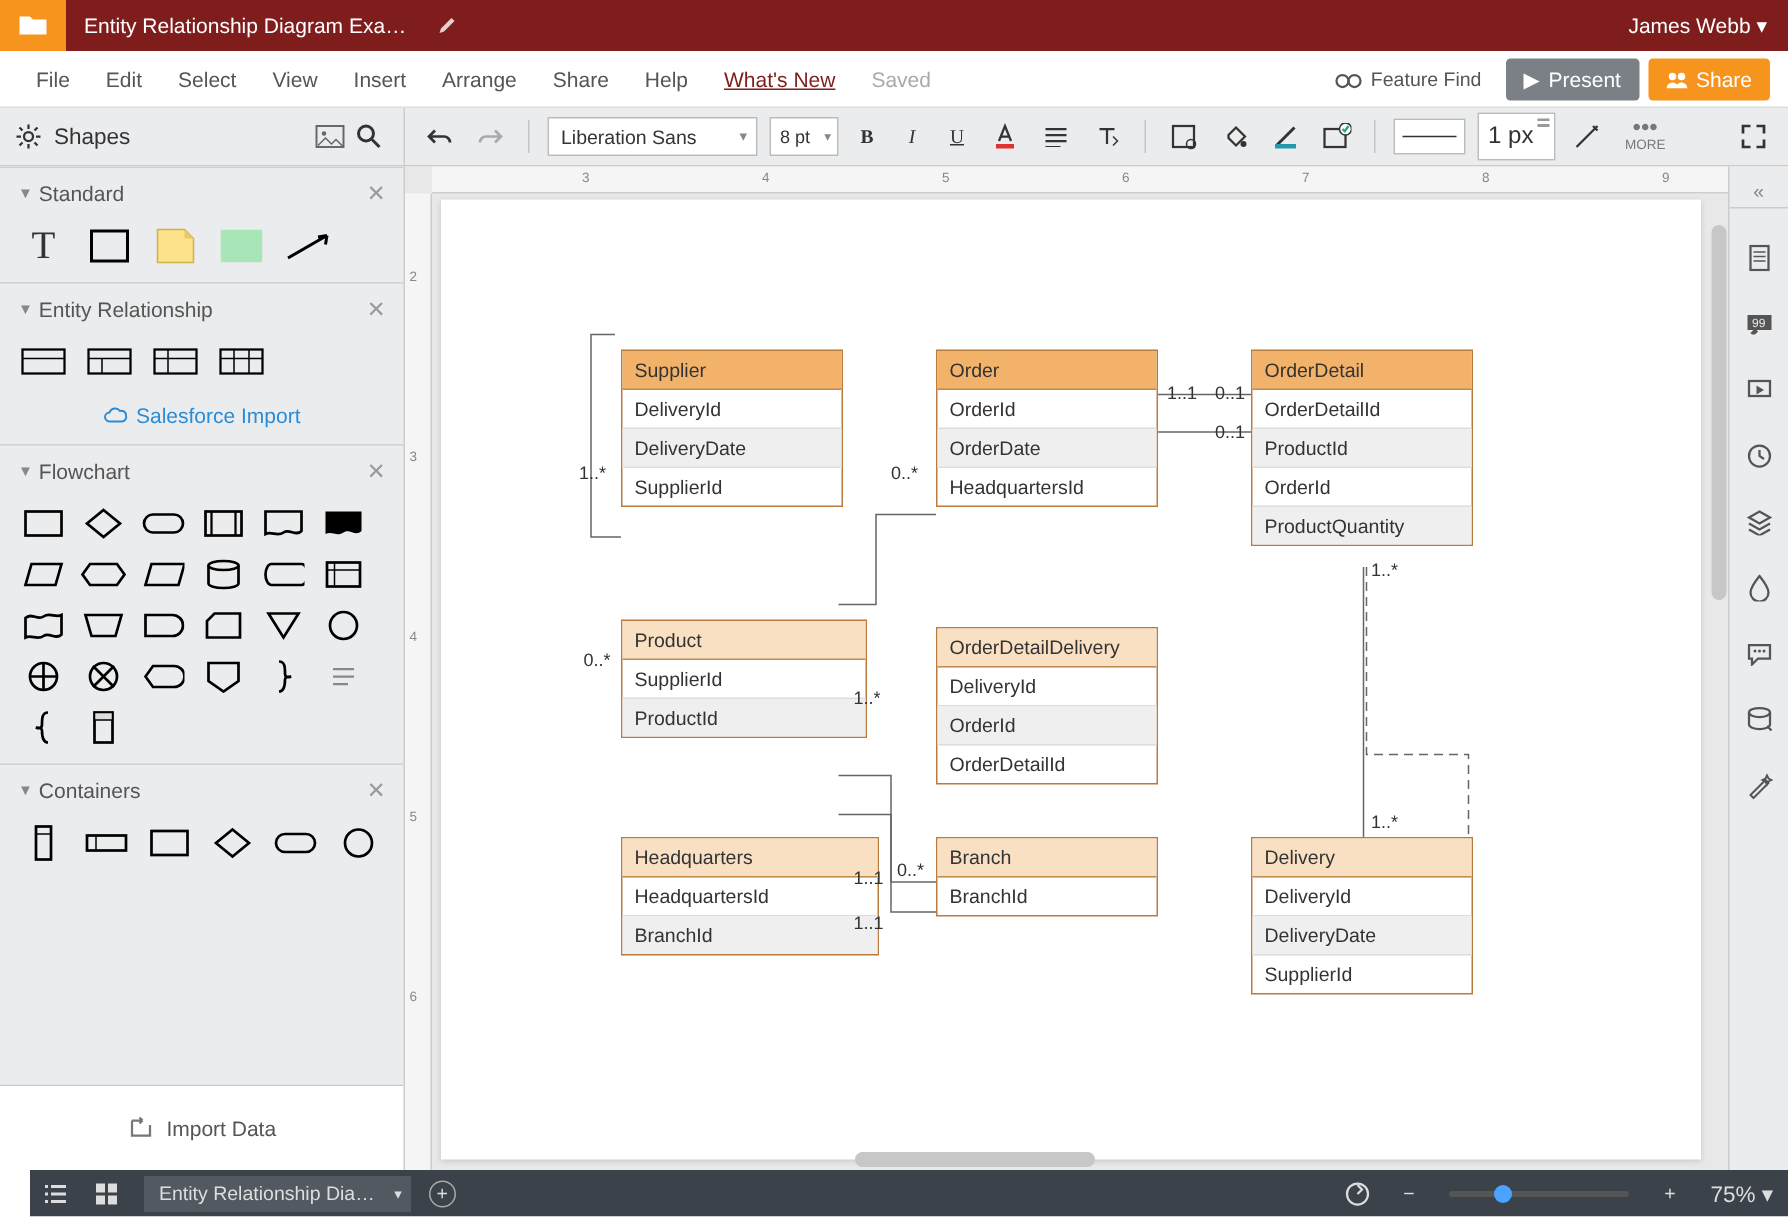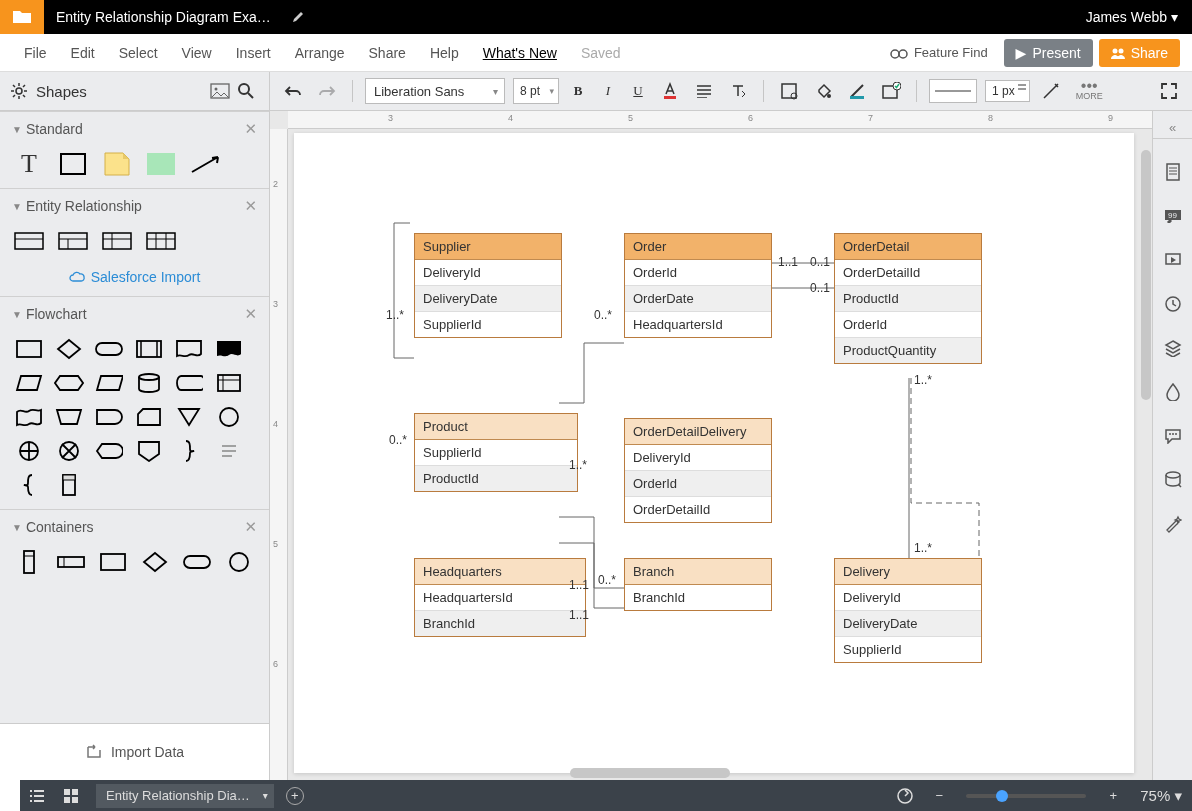--- a/index.html
+++ b/index.html
@@ -1,25 +1,25 @@
 <!DOCTYPE html>
 <html><head>
 <meta charset="utf-8">
 <style>
 *{box-sizing:border-box;margin:0;padding:0;font-family:-apple-system,BlinkMacSystemFont,"Segoe UI",Arial,sans-serif;}
 body{width:1192px;height:811px;overflow:hidden;background:#fff;color:#333;font-size:13px;}
-.titlebar{height:34px;background:#000000;display:flex;align-items:center;color:#fff;}
+.titlebar{height:34px;background:#7f1d1d;display:flex;align-items:center;color:#fff;}
 .titlebar .folder{width:44px;height:34px;background:#f7941d;display:flex;align-items:center;justify-content:center;}
 .titlebar .docname{padding:0 12px;font-size:14px;}
 .titlebar .pencil{margin-left:8px;opacity:.8;}
 .titlebar .spacer{flex:1;}
 .titlebar .user{padding:0 14px;font-size:14px;}
 .menubar{height:38px;background:#fff;border-bottom:1px solid #ddd;display:flex;align-items:center;padding:0 12px;}
 .menubar .menu{padding:0 12px;color:#555;cursor:pointer;font-size:14px;}
-.menubar .menu.link{color:#000000;text-decoration:underline;}
+.menubar .menu.link{color:#7f1d1d;text-decoration:underline;}
 .menubar .menu.muted{color:#aaa;}
 .menubar .spacer{flex:1;}
 .menubar .ff{display:flex;align-items:center;gap:6px;color:#555;margin-right:10px;}
 .menubar .btn{height:28px;padding:0 12px;border-radius:3px;display:flex;align-items:center;gap:6px;font-size:14px;margin-left:6px;cursor:pointer;}
 .menubar .btn.grey{background:#7a8086;color:#fff;}
 .menubar .btn.orange{background:#f7941d;color:#fff;}
 .toolbar{height:39px;background:#ebecee;border-bottom:1px solid #ccc;display:flex;align-items:stretch;}
 .toolbar .left{width:270px;display:flex;align-items:center;padding:0 10px;border-right:1px solid #ccc;}
 .toolbar .left .gear{margin-right:8px;}
 .toolbar .left .title{font-size:15px;font-weight:500;color:#333;}
@@ -29,21 +29,21 @@
 .tsep{width:1px;height:22px;background:#c5c5c5;margin:0 4px;}
 .fontsel{height:26px;background:#fff;border:1px solid #bbb;padding:0 22px 0 8px;font-size:13px;position:relative;min-width:140px;display:flex;align-items:center;}
 .fontsel::after{content:"▾";position:absolute;right:6px;color:#888;font-size:10px;}
 .sizesel{height:26px;background:#fff;border:1px solid #bbb;padding:0 18px 0 6px;font-size:12px;position:relative;display:flex;align-items:center;}
 .sizesel::after{content:"▾";position:absolute;right:4px;color:#888;font-size:9px;}
 .fmt{font-family:Georgia,serif;width:22px;text-align:center;cursor:pointer;color:#333;}
 .fmt.b{font-weight:bold;}
 .fmt.i{font-style:italic;}
 .fmt.u{text-decoration:underline;}
 .linestyle{height:24px;width:48px;background:#fff;border:1px solid #bbb;display:flex;align-items:center;justify-content:center;}
-.pxsel{height:22px;background:#fff;border:1px solid #bbb;padding:0 14px 0 6px;font-size:12px;display:flex;align-items:center;position:relative;}
+.pxsel{height:32px;background:#fff;border:1px solid #bbb;padding:0 14px 0 6px;font-size:16px;display:flex;align-items:center;position:relative;}
 .pxsel::after{content:"";position:absolute;right:3px;top:3px;width:8px;height:18px;background:linear-gradient(#999 0 2px,transparent 2px 4px,#999 4px 6px,transparent 0);}
 .morecol{display:flex;flex-direction:column;align-items:center;font-size:9px;color:#777;margin-left:4px;}
 .morecol .dots{font-size:16px;line-height:10px;}
 .main{display:flex;height:669px;}
 .sidebar{width:270px;background:#ebecee;border-right:1px solid #ccc;overflow:hidden;display:flex;flex-direction:column;}
 .panel{border-top:1px solid #d0d0d0;}
 .panel .phead{display:flex;align-items:center;padding:8px 12px;color:#555;font-size:14px;}
 .panel .phead .caret{margin-right:4px;color:#888;font-size:10px;}
 .panel .phead .pt{flex:1;}
 .panel .phead .x{color:#9a9a9a;cursor:pointer;font-size:15px;}

